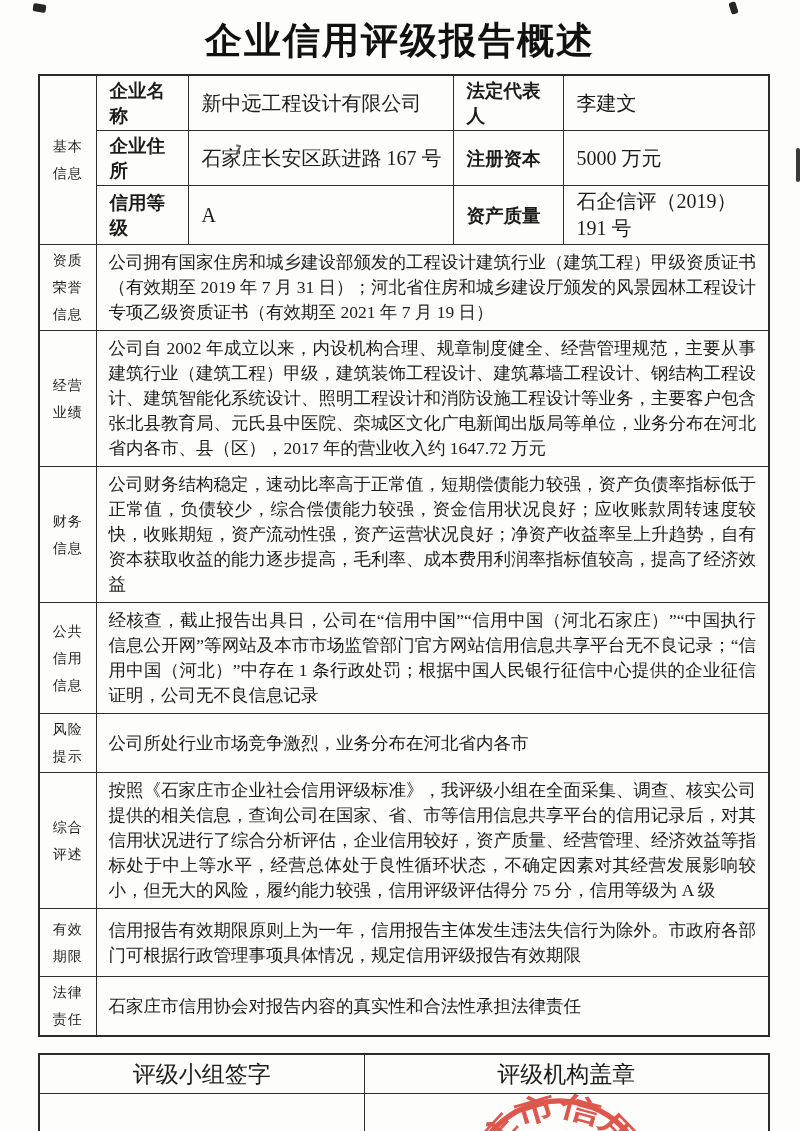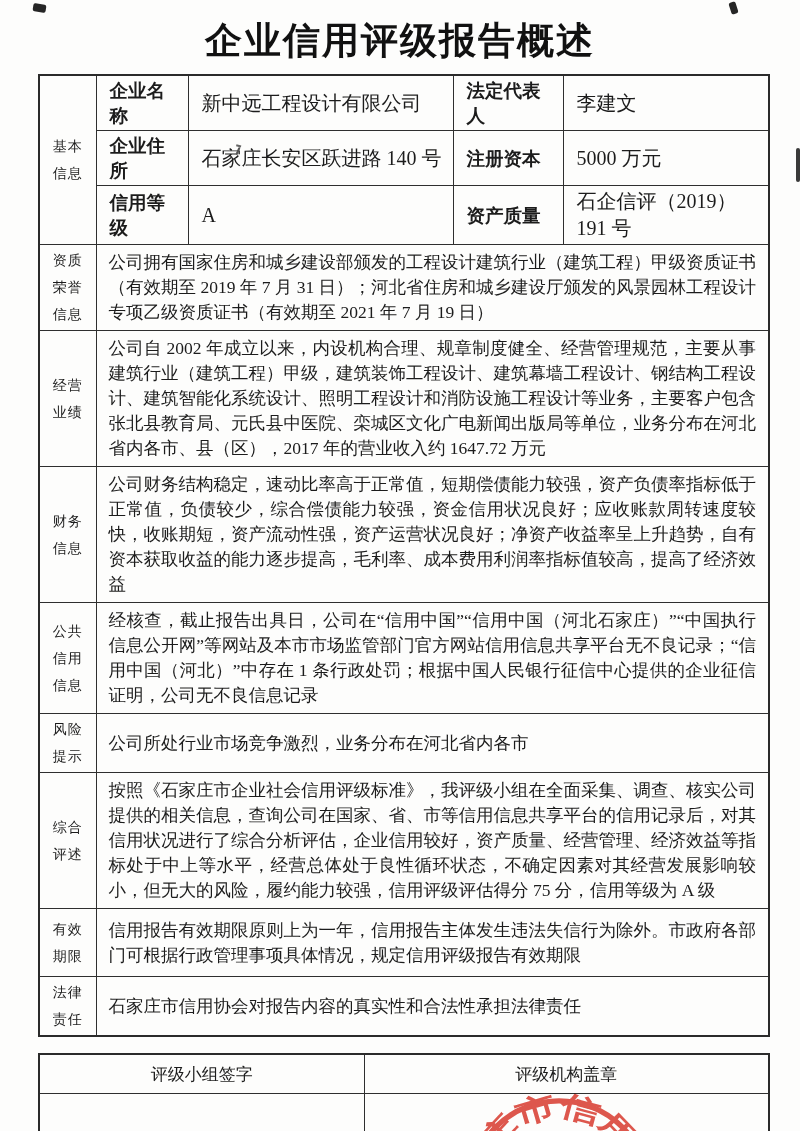--- a/index.html
+++ b/index.html
@@ -49,21 +49,21 @@
   }
   .sign-table{
     position:absolute;left:38px;top:1113px;width:730px;
     border:2.5px solid #2b2b2b;
     margin-top:0;
   }
   
   .sign-table td{border:1.6px solid #2f2f2f;vertical-align:top;}
   .sign-header{
     text-align:center;
-    font-size:17px;
+    font-size:23px;
     height:36px;
     vertical-align:middle !important;
   }
   .sign-cell{height:192px;position:relative;}
   .stamp-svg{
     position:absolute;left:96px;top:-2px;
     z-index:2;
     mix-blend-mode:multiply;
     opacity:.93;
   }
@@ -104,21 +104,21 @@
       <tr style="height:33px">
         <td class="sec" rowspan="3">基本
 信息</td>
         <td class="lab">企业名称</td>
         <td class="val">新中远工程设计有限公司</td>
         <td class="lab">法定代表人</td>
         <td class="val">李建文</td>
       </tr>
       <tr style="height:33px">
         <td class="lab">企业住所</td>
-        <td class="val">石家庄长安区跃进路 140 号</td>
+        <td class="val">石家庄长安区跃进路 167 号</td>
         <td class="lab">注册资本</td>
         <td class="val">5000 万元</td>
       </tr>
       <tr style="height:33px">
         <td class="lab">信用等级</td>
         <td class="val">A</td>
         <td class="lab">资产质量</td>
         <td class="val">石企信评（2019）191 号</td>
       </tr>
       <tr style="height:78px">

